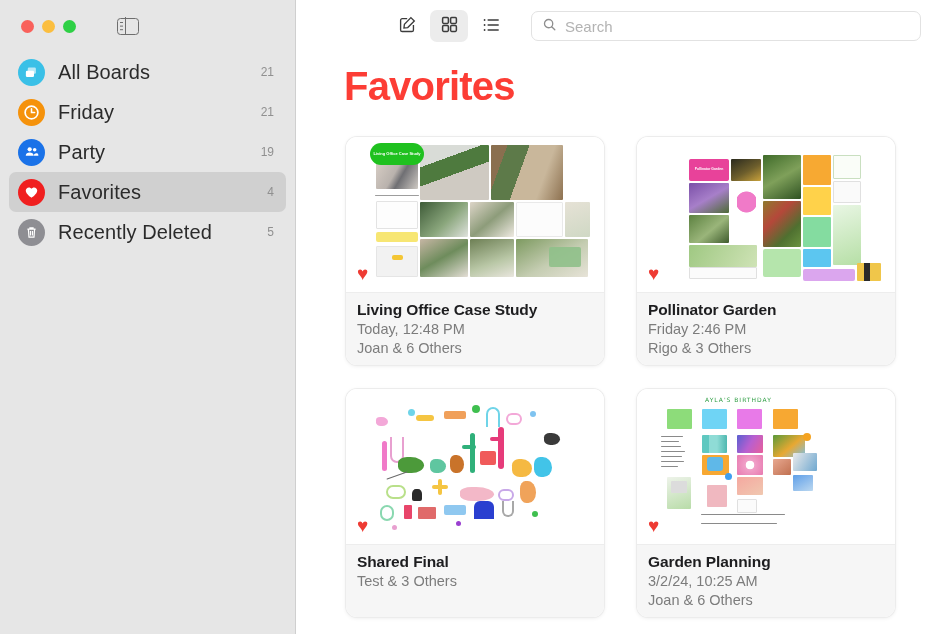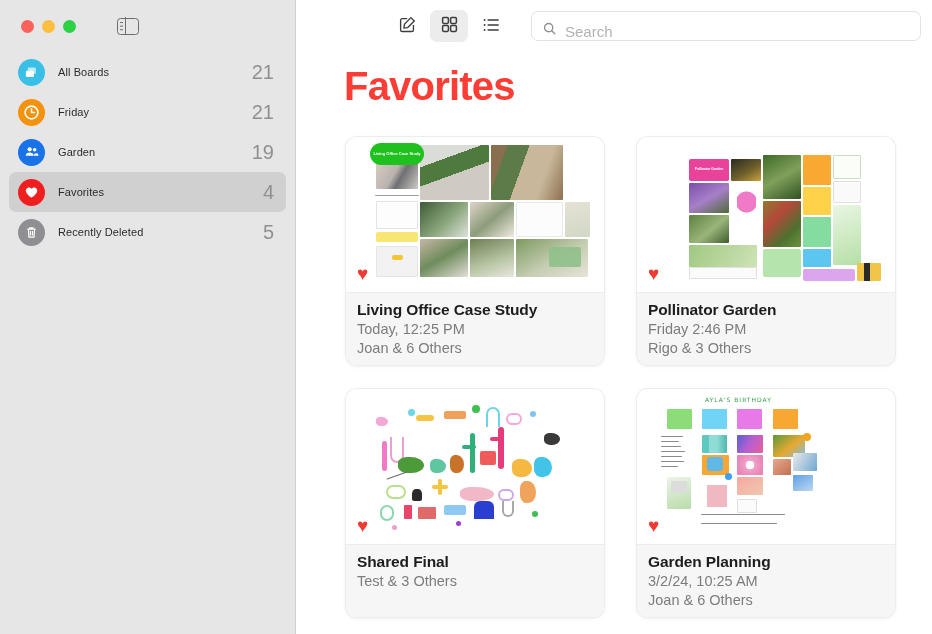--- a/index.html
+++ b/index.html
@@ -56,43 +56,43 @@
     width: 27px; height: 27px; border-radius: 50%;
     flex: 0 0 27px; display: flex; align-items: center;
     justify-content: center; color: #fff;
   }
   .ic-allboards { background: #3ac0e7; }
   .ic-recents  { background: #f5920b; }
   .ic-shared   { background: #1a72e8; }
   .ic-fav      { background: #f01f1f; }
   .ic-deleted  { background: #8e8e93; }
   .nav-label {
-    flex: 1; font-size: 11px; color: #2b2b2b; letter-spacing: 0.1px;
-  }
-  .nav-count { font-size: 20px; color: #909090; }
+    flex: 1; font-size: 20px; color: #2b2b2b; letter-spacing: 0.1px;
+  }
+  .nav-count { font-size: 12px; color: #909090; }
 
   
   .main {
     flex: 1; height: 634px; background: #ffffff;
     position: relative; overflow: hidden;
   }
   .toolbar {
     height: 52px; display: flex; align-items: center;
     padding-left: 92px; gap: 4px;
   }
   .tb-btn {
     width: 38px; height: 32px; border-radius: 7px;
     display: flex; align-items: center; justify-content: center;
     background: transparent; border: none; cursor: default;
   }
   .tb-btn.active { background: #ececec; }
   .search-wrap {
     margin-left: 17px; width: 390px; height: 30px;
     border: 1px solid #e2e2e2; border-radius: 7px;
-    display: flex; align-items: flex-end; padding: 0 10px; gap: 8px;
+    display: flex; align-items: center; padding: 0 10px; gap: 8px;
     background: #fff;
   }
   .search-input {
     border: none; outline: none; font-size: 15px;
     color: #333; width: 100%; background: transparent;
     font-family: "Liberation Sans", sans-serif;
   }
   .search-input::placeholder { color: #b3b3b3; }
 
   .page-title {
@@ -195,21 +195,21 @@
 
       <div class="nav-item">
         <span class="nav-icon ic-shared">
           <svg width="16" height="16" viewBox="0 0 24 24" fill="#fff">
             <circle cx="8.5" cy="8" r="3.2"></circle>
               <circle cx="16" cy="8.6" r="2.7"></circle>
             <path d="M2.6 17.5c0-3.1 2.6-4.8 5.9-4.8s5.9 1.7 5.9 4.8z"></path>
             <path d="M14.5 17.5c0-2.3 1.9-3.7 4.2-3.7 1.5 0 2.9.6 2.9 3.7z"></path>
           </svg>
         </span>
-        <span class="nav-label">Garden</span>
+        <span class="nav-label">Party</span>
         <span class="nav-count">19</span>
       </div>
 
       <div class="nav-item selected">
         <span class="nav-icon ic-fav">
           <svg width="15" height="15" viewBox="0 0 24 24" fill="#fff">
             <path d="M12 20.5S2.8 14.6 2.8 8.9C2.8 5.9 5.1 3.8 7.8 3.8c1.8 0 3.3 1 4.2 2.3.9-1.3 2.4-2.3 4.2-2.3 2.7 0 5 2.1 5 5.1 0 5.7-9.2 11.6-9.2 11.6z"></path>
           </svg>
         </span>
         <span class="nav-label">Favorites</span>
@@ -301,21 +301,21 @@
             <div class="cell" style="left:170px;top:102px;width:72px;height:38px;background:linear-gradient(150deg,#7d9a60,#c5cdb2 55%,#e7e3d8)"></div>
 
             <div class="cell" style="left:219px;top:65px;width:25px;height:35px;background:linear-gradient(160deg,#e6e2d6,#cfd8c4)"></div>
             <div class="cell" style="left:203px;top:110px;width:32px;height:20px;background:#8fc08a;opacity:.9;border-radius:2px"></div>
             <div class="lbl" style="left:24px;top:6px;width:54px;height:22px;background:#1fc11f;border-radius:11px">Living Office Case Study</div>
           </div>
           <span class="heart-badge">♥</span>
         </div>
         <div class="card-meta">
           <div class="card-title">Living Office Case Study</div>
-          <div class="card-date">Today, 12:25 PM</div>
+          <div class="card-date">Today, 12:48 PM</div>
           <div class="card-people">Joan &amp; 6 Others</div>
         </div>
       </div>
 
       <div class="card">
         <div class="card-thumb">
           <div class="collage">
             <div class="cell" style="left:52px;top:22px;width:40px;height:22px;background:#e8429a;border-radius:2px"></div>
             <div class="cell" style="left:52px;top:46px;width:40px;height:30px;background:linear-gradient(150deg,#7a4fa8,#a77fc9 50%,#4d6b35)"></div>
             <div class="cell" style="left:52px;top:78px;width:40px;height:28px;background:linear-gradient(140deg,#5c8140,#9ab57a 55%,#3f5c2d)"></div>

